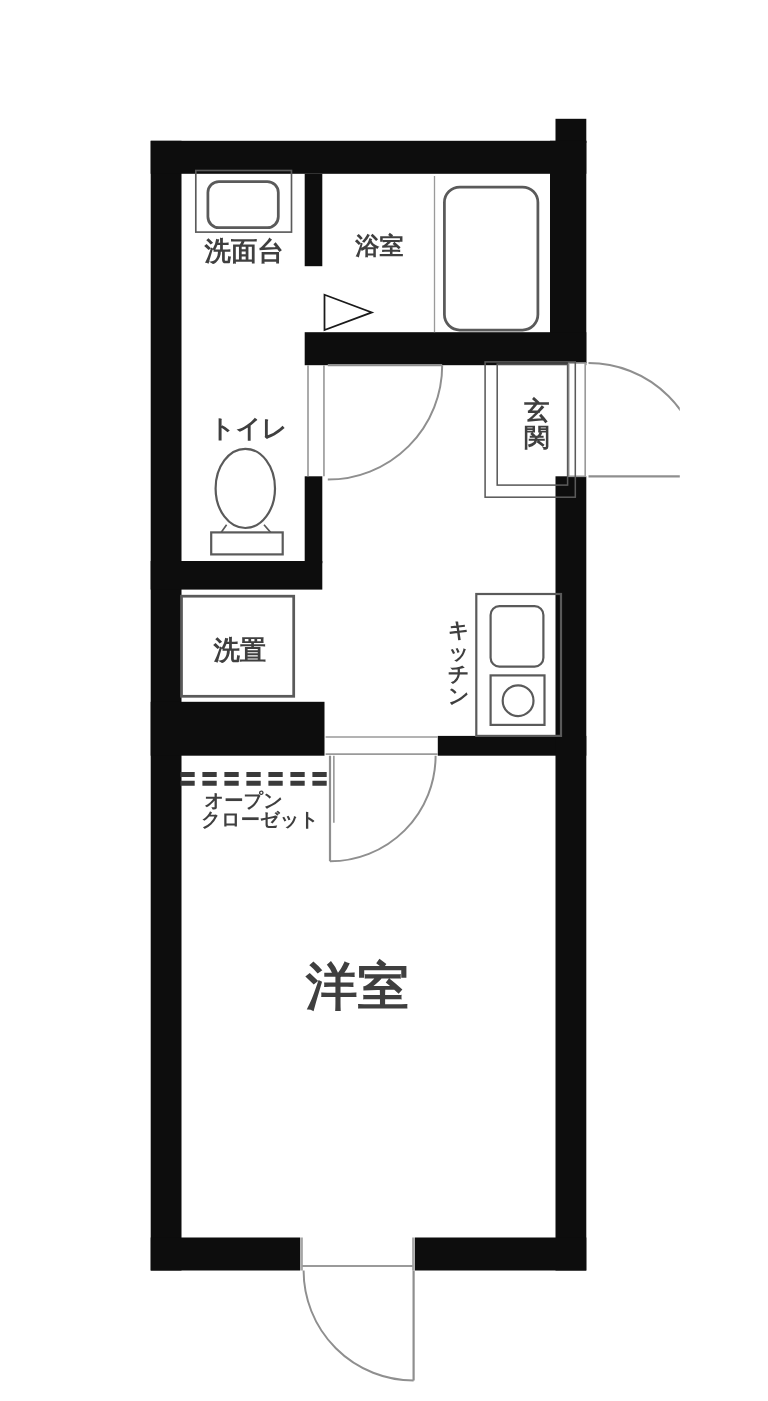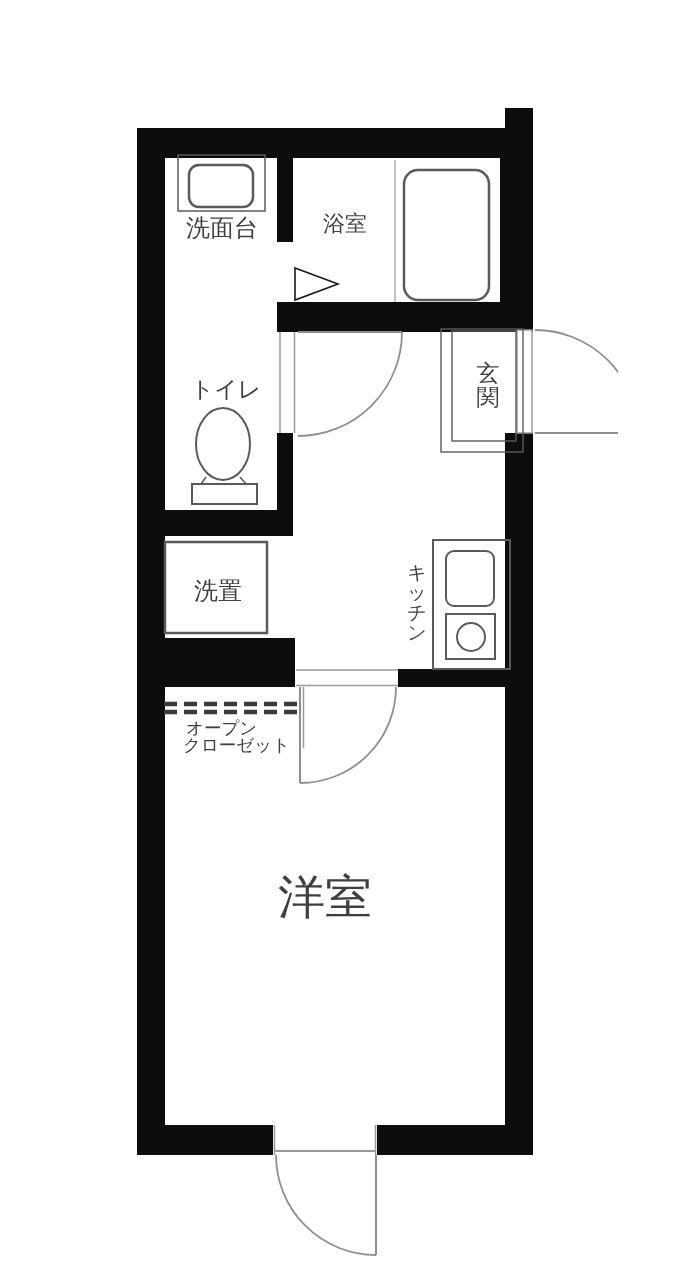--- a/index.html
+++ b/index.html
@@ -1,17 +1,17 @@
 <!DOCTYPE html>
 <html style="--background: #ffffff; --wall: #0d0d0d; --outline: #5a5a5a; --door-line: #8f8f8f; --frame-line: #9a9a9a; --dash: #3a3a3a; --label: #3f3f3f;"><head>
 <meta charset="utf-8">
 <style>
   html,body{margin:0;padding:0;background:#fff;}
   #stage{position:relative;width:618px;height:1274px;background:var(--background,#fff);overflow:hidden;
-         font-family:"Liberation Sans","DejaVu Sans",sans-serif;}
+         font-family:"Liberation Sans","DejaVu Sans",sans-serif;font-weight:bold;}
   svg{position:absolute;left:0;top:0;display:block;}
   .wall{fill:var(--wall,#0d0d0d);stroke:none;}
   .fx-none{fill:none;stroke:var(--outline,#5f5f5f);}
   .door{fill:none;stroke:var(--door-line,#909090);}
   .frame{fill:none;stroke:var(--frame-line,#9a9a9a);}
   .framefill{fill:#ffffff;stroke:var(--frame-line,#9a9a9a);}
   .dash{fill:none;stroke:var(--dash,#3a3a3a);}
   .lbl{fill:var(--label,#404040);text-anchor:middle;
        font-family:"Liberation Sans","DejaVu Sans",sans-serif;}
   .lbl-start{text-anchor:start;}

